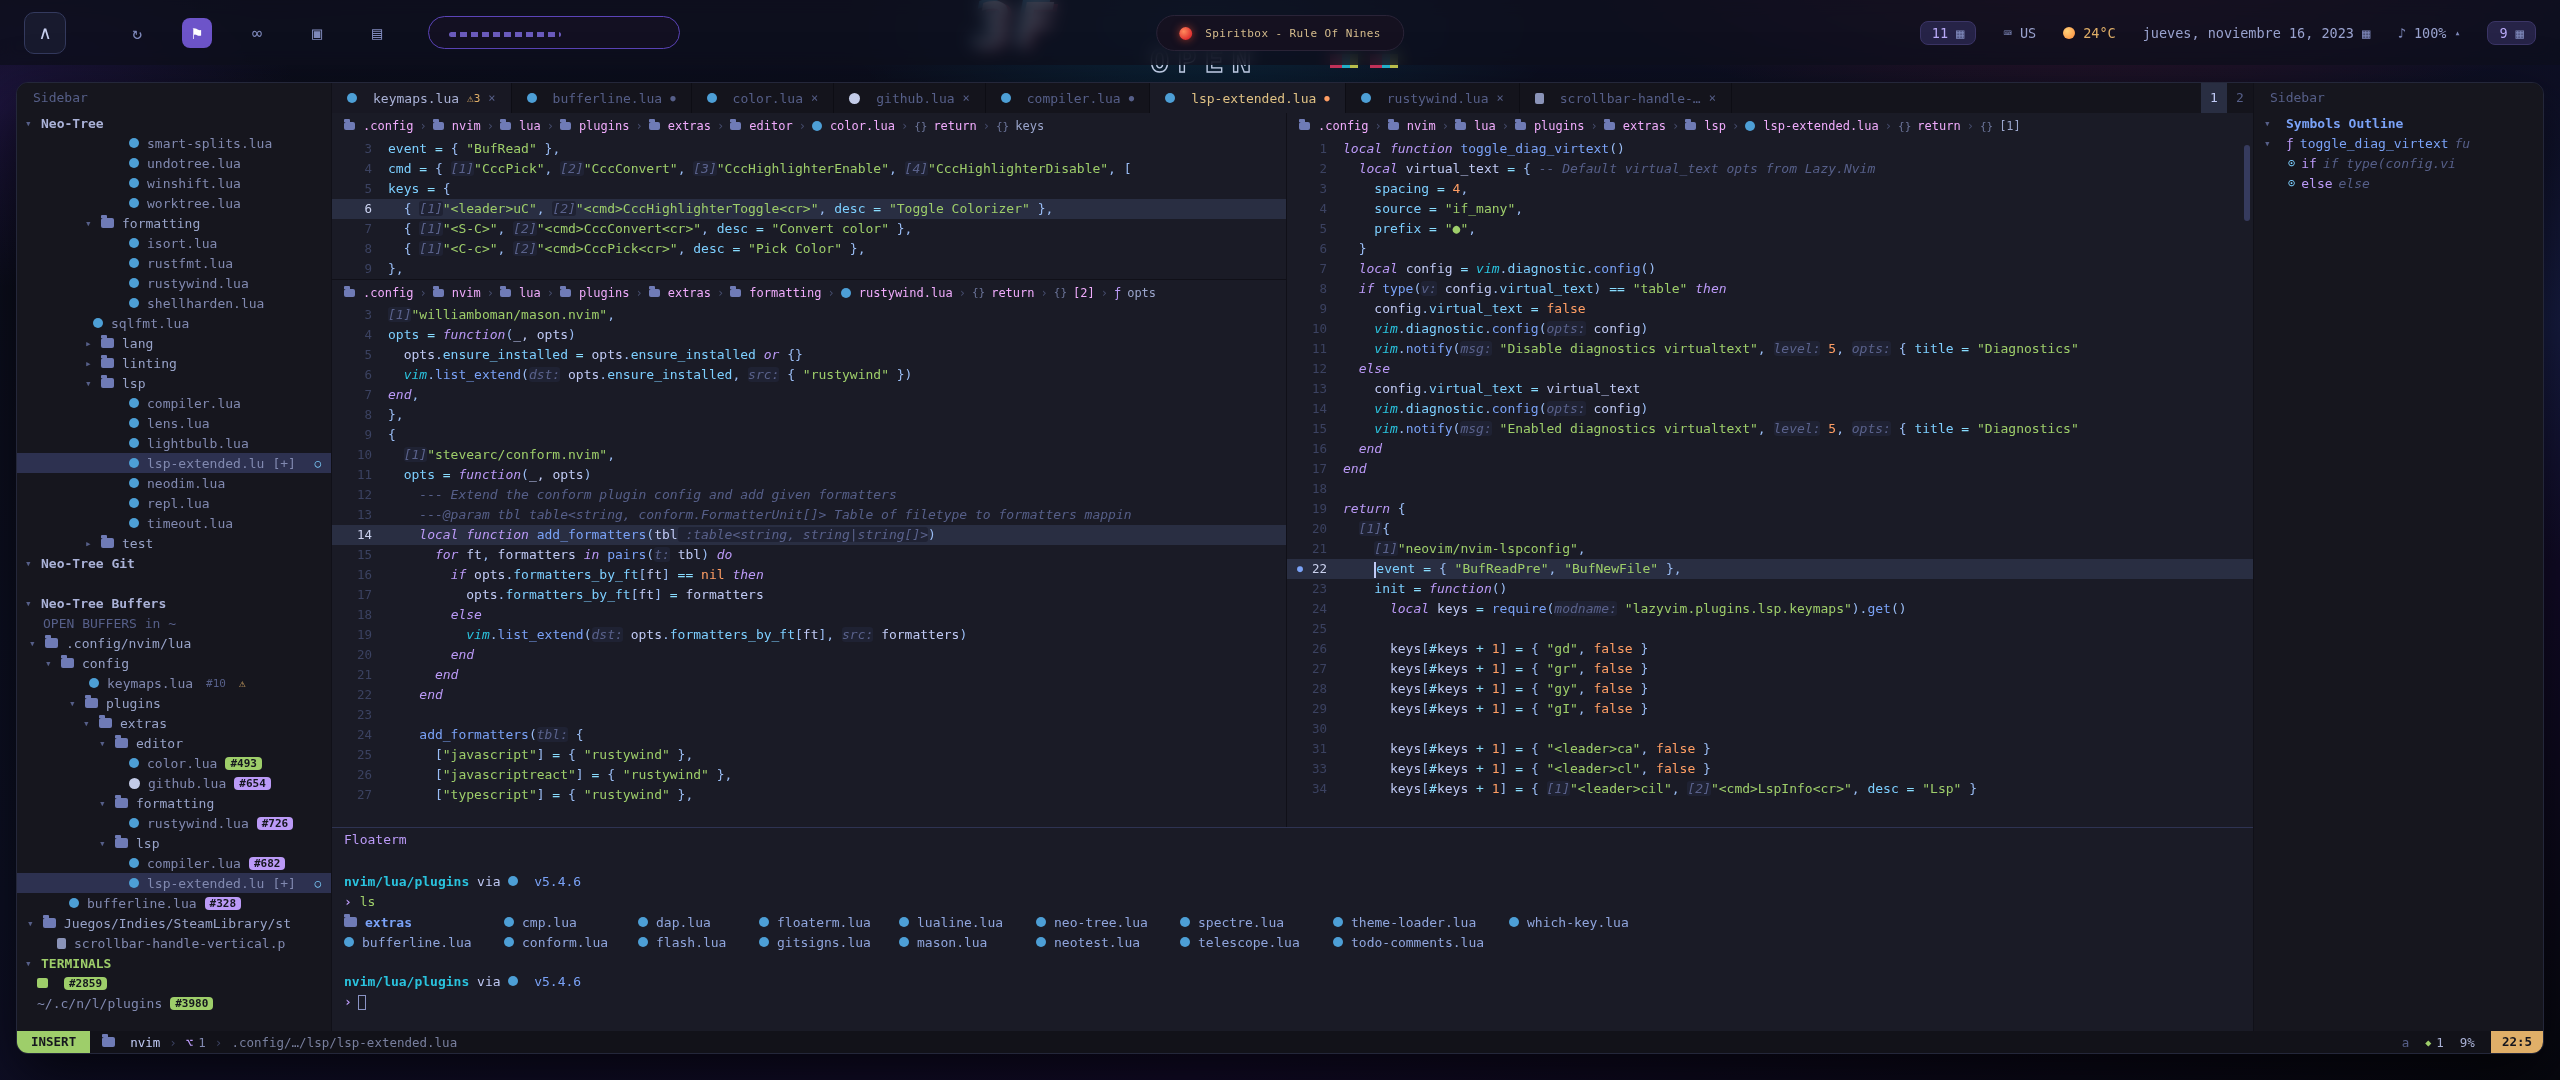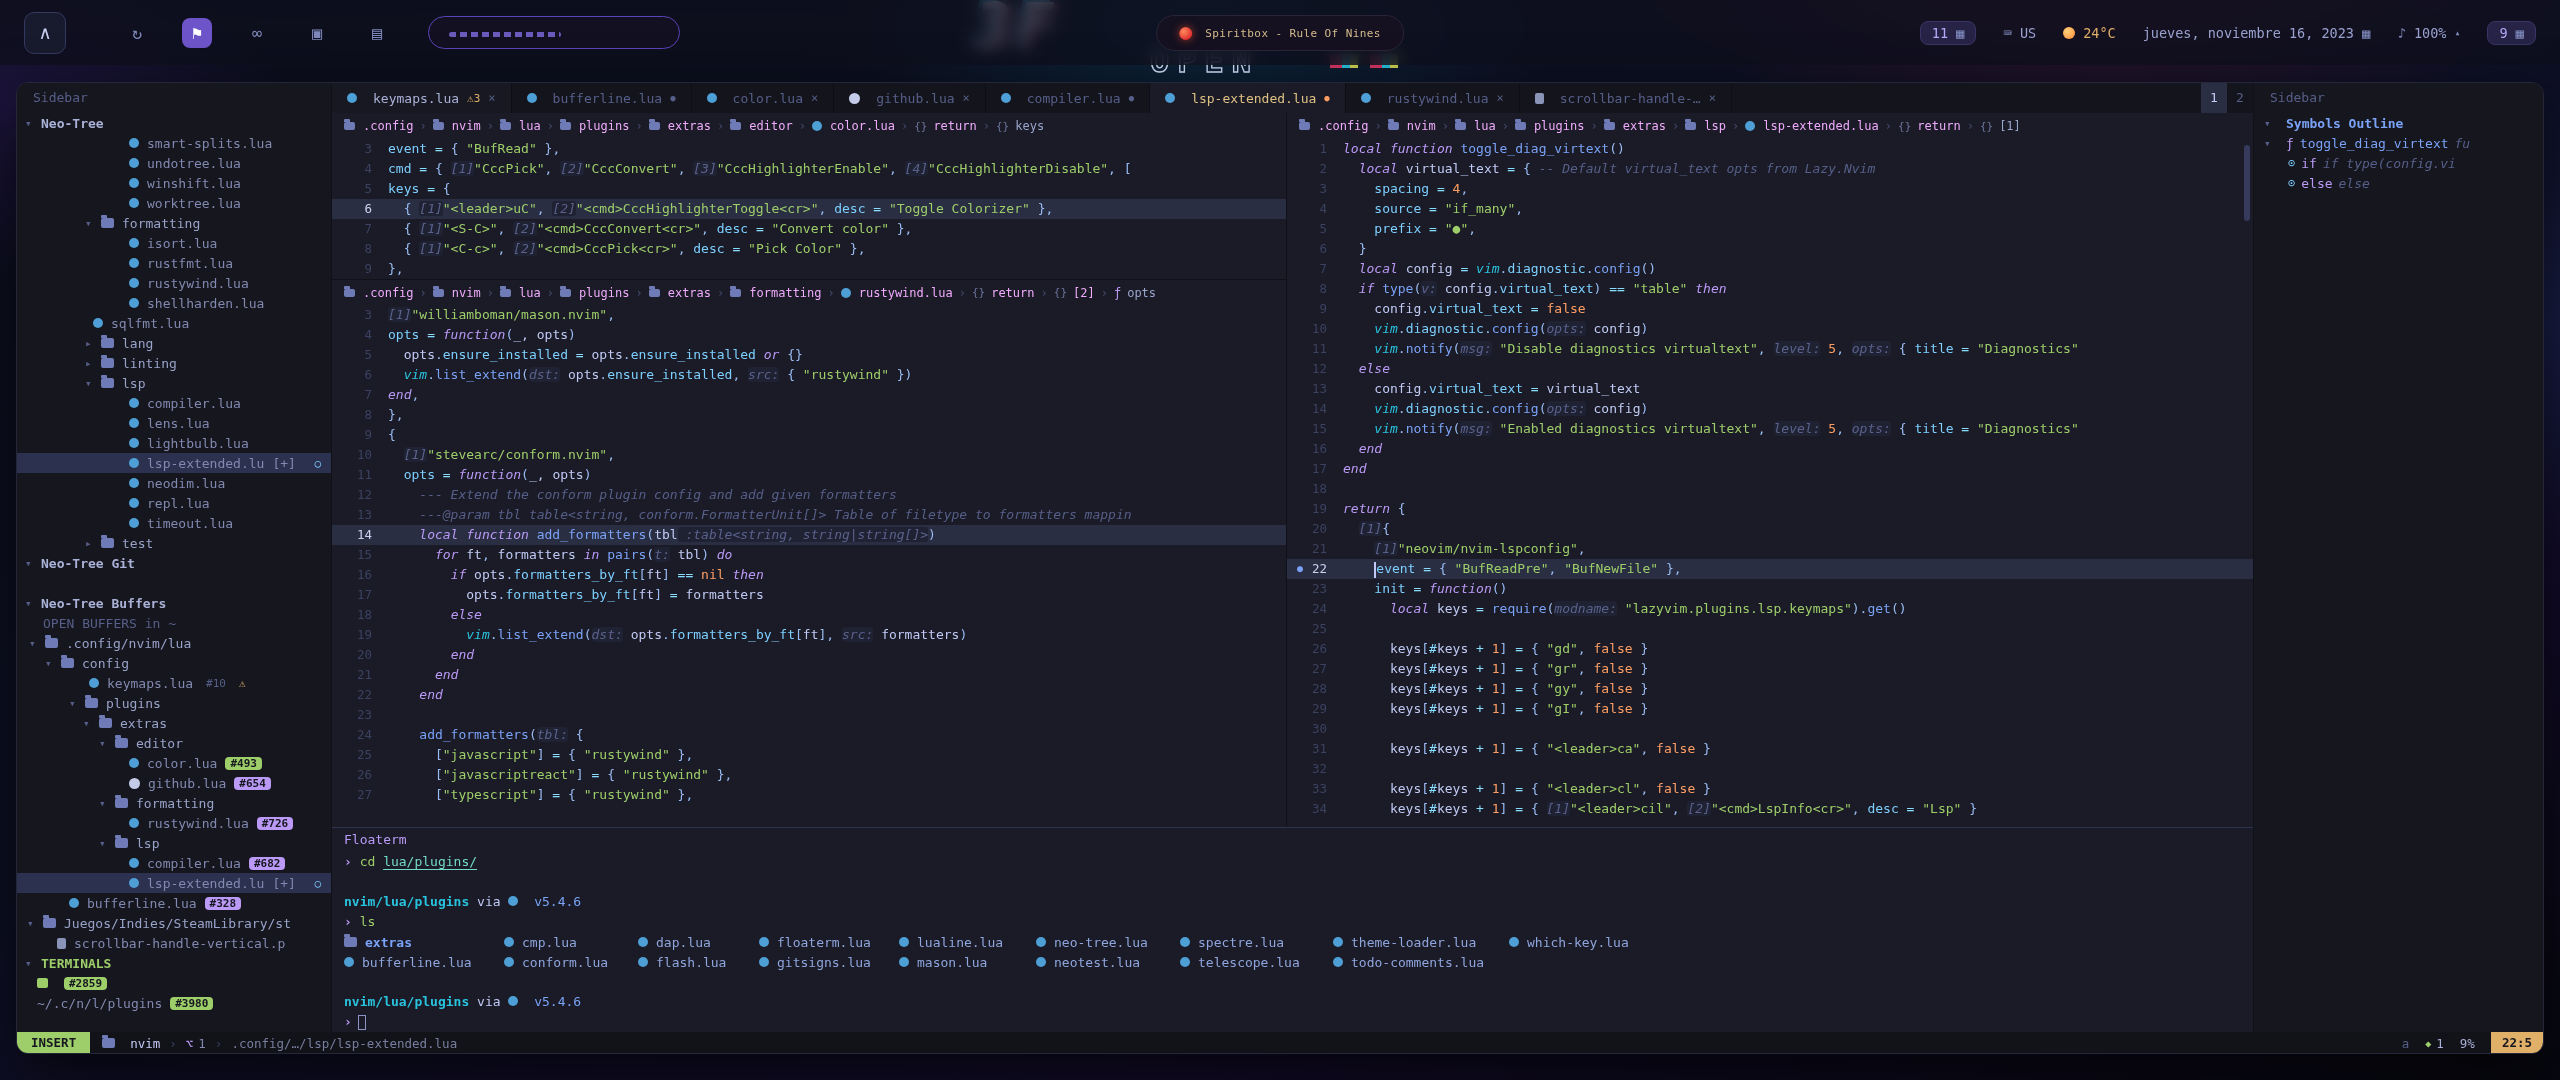--- a/index.html
+++ b/index.html
@@ -636,32 +636,30 @@
                 <div class="cl hl"><span class="gut"><span class="sign">●</span><span class="lnum cur">22</span></span><span class="code"><span class="tk-v">    </span><span class="tk-cur"></span><span class="tk-p">event</span><span class="tk-o"> = </span><span class="tk-d">{ </span><span class="tk-s">"BufReadPre"</span><span class="tk-d">, </span><span class="tk-s">"BufNewFile"</span><span class="tk-d"> },</span></span></div>
                 <div class="cl"><span class="gut"><span class="lnum">23</span></span><span class="code"><span class="tk-v">    </span><span class="tk-p">init</span><span class="tk-o"> = </span><span class="tk-k">function</span><span class="tk-d">()</span></span></div>
                 <div class="cl"><span class="gut"><span class="lnum">24</span></span><span class="code"><span class="tk-v">      </span><span class="tk-k">local </span><span class="tk-v">keys</span><span class="tk-o"> = </span><span class="tk-f">require</span><span class="tk-d">(</span><span class="tk-h">modname:</span><span class="tk-s"> "lazyvim.plugins.lsp.keymaps"</span><span class="tk-d">).</span><span class="tk-f">get</span><span class="tk-d">()</span></span></div>
                 <div class="cl"><span class="gut"><span class="lnum">25</span></span><span class="code"></span></div>
                 <div class="cl"><span class="gut"><span class="lnum">26</span></span><span class="code"><span class="tk-v">      keys</span><span class="tk-d">[</span><span class="tk-o">#</span><span class="tk-v">keys</span><span class="tk-o"> + </span><span class="tk-n">1</span><span class="tk-d">]</span><span class="tk-o"> = </span><span class="tk-d">{ </span><span class="tk-s">"gd"</span><span class="tk-d">, </span><span class="tk-n">false</span><span class="tk-d"> }</span></span></div>
                 <div class="cl"><span class="gut"><span class="lnum">27</span></span><span class="code"><span class="tk-v">      keys</span><span class="tk-d">[</span><span class="tk-o">#</span><span class="tk-v">keys</span><span class="tk-o"> + </span><span class="tk-n">1</span><span class="tk-d">]</span><span class="tk-o"> = </span><span class="tk-d">{ </span><span class="tk-s">"gr"</span><span class="tk-d">, </span><span class="tk-n">false</span><span class="tk-d"> }</span></span></div>
                 <div class="cl"><span class="gut"><span class="lnum">28</span></span><span class="code"><span class="tk-v">      keys</span><span class="tk-d">[</span><span class="tk-o">#</span><span class="tk-v">keys</span><span class="tk-o"> + </span><span class="tk-n">1</span><span class="tk-d">]</span><span class="tk-o"> = </span><span class="tk-d">{ </span><span class="tk-s">"gy"</span><span class="tk-d">, </span><span class="tk-n">false</span><span class="tk-d"> }</span></span></div>
                 <div class="cl"><span class="gut"><span class="lnum">29</span></span><span class="code"><span class="tk-v">      keys</span><span class="tk-d">[</span><span class="tk-o">#</span><span class="tk-v">keys</span><span class="tk-o"> + </span><span class="tk-n">1</span><span class="tk-d">]</span><span class="tk-o"> = </span><span class="tk-d">{ </span><span class="tk-s">"gI"</span><span class="tk-d">, </span><span class="tk-n">false</span><span class="tk-d"> }</span></span></div>
                 <div class="cl"><span class="gut"><span class="lnum">30</span></span><span class="code"></span></div>
                 <div class="cl"><span class="gut"><span class="lnum">31</span></span><span class="code"><span class="tk-v">      keys</span><span class="tk-d">[</span><span class="tk-o">#</span><span class="tk-v">keys</span><span class="tk-o"> + </span><span class="tk-n">1</span><span class="tk-d">]</span><span class="tk-o"> = </span><span class="tk-d">{ </span><span class="tk-s">"&lt;leader&gt;ca"</span><span class="tk-d">, </span><span class="tk-n">false</span><span class="tk-d"> }</span></span></div>
-                <div class="cl"><span class="gut"><span class="lnum">32</span></span><span class="code"></span></div>
                 <div class="cl"><span class="gut"><span class="lnum">33</span></span><span class="code"><span class="tk-v">      keys</span><span class="tk-d">[</span><span class="tk-o">#</span><span class="tk-v">keys</span><span class="tk-o"> + </span><span class="tk-n">1</span><span class="tk-d">]</span><span class="tk-o"> = </span><span class="tk-d">{ </span><span class="tk-s">"&lt;leader&gt;cl"</span><span class="tk-d">, </span><span class="tk-n">false</span><span class="tk-d"> }</span></span></div>
                 <div class="cl"><span class="gut"><span class="lnum">34</span></span><span class="code"><span class="tk-v">      keys</span><span class="tk-d">[</span><span class="tk-o">#</span><span class="tk-v">keys</span><span class="tk-o"> + </span><span class="tk-n">1</span><span class="tk-d">]</span><span class="tk-o"> = </span><span class="tk-d">{ </span><span class="tk-h">[1]</span><span class="tk-s">"&lt;leader&gt;cil"</span><span class="tk-d">, </span><span class="tk-h">[2]</span><span class="tk-s">"&lt;cmd&gt;LspInfo&lt;cr&gt;"</span><span class="tk-d">, </span><span class="tk-p">desc</span><span class="tk-o"> = </span><span class="tk-s">"Lsp"</span><span class="tk-d"> }</span></span></div>
               </div>
             </div>
           <div class="vscroll"></div>
         </div>
       </div>
       <div class="floaterm">
         <div class="ft-title">Floaterm</div>
         <div>
-            <div class="ft-line"><span class="tk-pr">›</span><span class="tk-cmd"> cd </span><span class="tk-u">lua/plugins/</span></div>
             <div class="ft-line"></div>
             <div class="ft-line"><span class="tk-dir">nvim/lua/plugins</span><span class="tk-v"> via </span><span class="ico ico-lua"></span><span class="tk-ver"> v5.4.6</span></div>
             <div class="ft-line"><span class="tk-pr">›</span><span class="tk-cmd"> ls</span></div>
             <div class="ft-grid">
               <span class="ft-item bold">
                 <span class="ico ico-folder"></span>
                 <span>extras</span>
               </span>
               <span class="ft-item">
                 <span class="ico ico-lua"></span>

